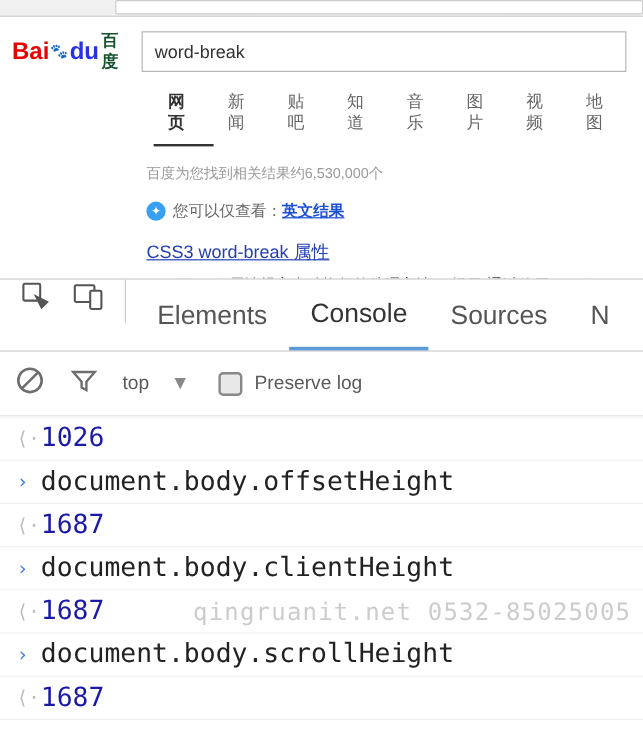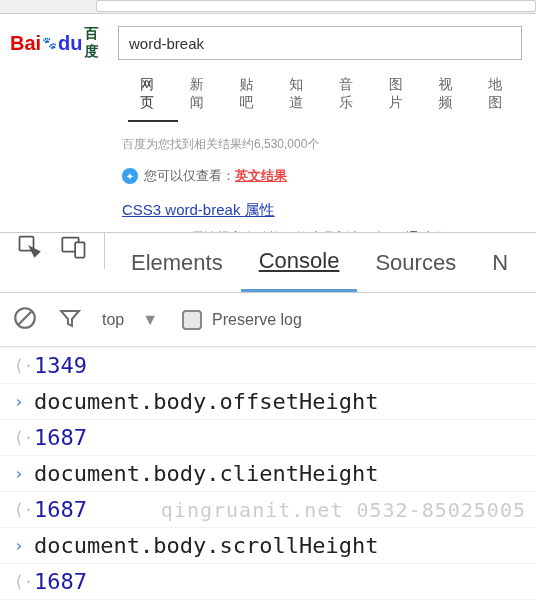--- a/index.html
+++ b/index.html
@@ -11,37 +11,37 @@
 .header { display: flex; align-items: center; padding: 12px 14px 8px 10px; }
 .logo { width: 100px; height: 34px; display: flex; align-items: center; justify-content: center; font-weight: bold; font-size: 20px; }
 .logo .bai { color: #e10601; }
 .logo .du { color: #2932e1; }
 .logo .cn { color: #14532d; font-size: 14px; margin-left: 2px; }
 .logo .paw { color: #2932e1; font-size: 12px; margin: 0 1px; }
 .search-box { flex: 1; border: 1px solid #b6b6b6; height: 34px; padding: 0 10px; font-size: 15px; display: flex; align-items: center; color: #333; margin-left: 8px; }
 
 .tabs { display: flex; padding: 0 10px 0 128px; font-size: 14px; color: #666; }
 .tabs .tab { padding: 8px 12px; cursor: pointer; }
-.tabs .tab.active { color: #333; font-weight: normal; border-bottom: 2px solid #333; }
+.tabs .tab.active { color: #333; font-weight: bold; border-bottom: 2px solid #333; }
 
 .results { padding: 14px 10px 0 122px; font-size: 13px; }
 .result-count { color: #999; font-size: 12px; margin-bottom: 14px; }
 .hint { display: flex; align-items: center; margin-bottom: 16px; color: #666; }
 .hint .hint-icon { width: 16px; height: 16px; border-radius: 50%; background: #38a0f0; margin-right: 6px; display: inline-flex; align-items: center; justify-content: center; color: #fff; font-size: 10px; }
-.hint a { color: #ef4444; text-decoration: underline; font-weight: bold; }
+.hint a { color: #1d4ed8; text-decoration: underline; font-weight: bold; }
 .result-title { color: #2440b3; font-size: 15px; text-decoration: underline; margin-bottom: 8px; display: inline-block; }
 .result-title .kw { }
 .snippet { font-size: 13px; color: #333; line-height: 1.5; }
 .snippet .kw { color: #c00; }
 
 .devtools { border-top: 1px solid #ccc; background: #fff; position: absolute; top: 232px; left: 0; right: 0; bottom: 0; display: flex; flex-direction: column; }
 .dt-tabs { display: flex; align-items: flex-start; height: 60px; border-bottom: 1px solid #ccc; padding: 0 8px; font-size: 22px; color: #555; }
 .dt-tabs .dt-icon { margin: 0 8px; }
 .dt-tabs .dt-tab { padding: 0 18px; height: 100%; display: flex; align-items: center; cursor: pointer; }
-.dt-tabs .dt-tab.active { border-bottom: 3px solid #5c9bd8; color: #333; text-decoration: underline; }
+.dt-tabs .dt-tab.active { border-bottom: 3px solid #5c9bd8; color: #333; }
 
 .dt-toolbar { display: flex; align-items: center; height: 54px; border-bottom: 1px solid #e3e3e3; padding: 0 12px; font-size: 16px; color: #5a5a5a; }
 .dt-toolbar .tb-icon { margin-right: 20px; }
 .dt-toolbar .context { display: flex; align-items: center; margin-right: 24px; }
 .dt-toolbar .checkbox { width: 20px; height: 20px; border: 2px solid #888; border-radius: 4px; margin-right: 10px; background: #e8e8e8; }
 
 .console { flex: 1; font-family: Consolas, Menlo, monospace; font-size: 22px; overflow: hidden; }
 .console .row { display: flex; align-items: center; padding: 5px 10px 5px 14px; border-bottom: 1px solid #f0f0f0; }
 .console .arrow { width: 20px; color: #bbb; font-size: 16px; }
 .console .arrow.out { color: #bbb; }
@@ -132,21 +132,21 @@
       <span>top</span>
       <span style="margin-left:18px;color:#888">▼</span>
     </div>
     <span class="checkbox"></span>
     <span>Preserve log</span>
   </div>
 
   <div class="console">
     <div class="row" style="border-top:1px solid #f0f0f0">
       <span class="arrow out">⟨·</span>
-      <span class="num">1349</span>
+      <span class="num">1026</span>
     </div>
     <div class="row">
       <span class="arrow in">›</span>
       <span class="cmd">document.body.offsetHeight</span>
     </div>
     <div class="row">
       <span class="arrow out">⟨·</span>
       <span class="num">1687</span>
     </div>
     <div class="row">

